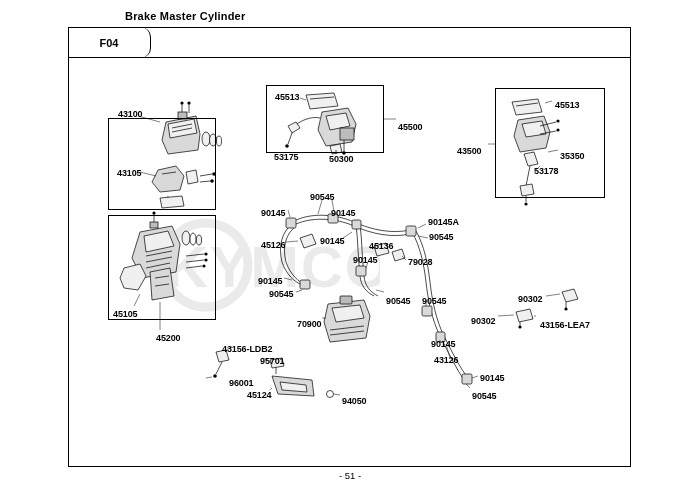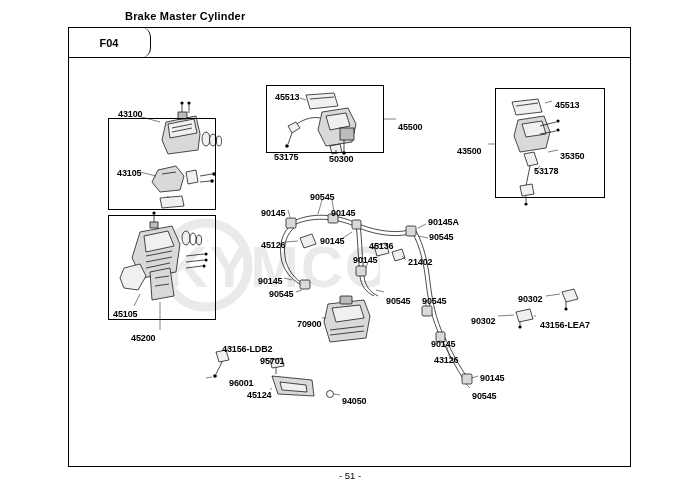--- a/index.html
+++ b/index.html
@@ -332,39 +332,39 @@
   </svg>
 
   <div class="gbox" style="left:108px; top:118px; width:108px; height:92px;"></div>
   <div class="gbox" style="left:108px; top:215px; width:108px; height:105px;"></div>
   <div class="gbox" style="left:266px; top:85px; width:118px; height:68px;"></div>
   <div class="gbox" style="left:495px; top:88px; width:110px; height:110px;"></div>
 
   <div class="lbl" style="left:118px; top:109px;">43100</div>
   <div class="lbl" style="left:117px; top:168px;">43105</div>
   <div class="lbl" style="left:113px; top:309px;">45105</div>
-  <div class="lbl" style="left:131px; top:333px;">45200</div>
+  <div class="lbl" style="left:156px; top:333px;">45200</div>
   <div class="lbl" style="left:275px; top:92px;">45513</div>
   <div class="lbl" style="left:274px; top:152px;">53175</div>
   <div class="lbl" style="left:329px; top:154px;">50300</div>
   <div class="lbl" style="left:398px; top:122px;">45500</div>
   <div class="lbl" style="left:457px; top:146px;">43500</div>
   <div class="lbl" style="left:555px; top:100px;">45513</div>
   <div class="lbl" style="left:560px; top:151px;">35350</div>
   <div class="lbl" style="left:534px; top:166px;">53178</div>
   <div class="lbl" style="left:310px; top:192px;">90545</div>
   <div class="lbl" style="left:261px; top:208px;">90145</div>
   <div class="lbl" style="left:331px; top:208px;">90145</div>
   <div class="lbl" style="left:428px; top:217px;">90145A</div>
   <div class="lbl" style="left:429px; top:232px;">90545</div>
   <div class="lbl" style="left:261px; top:240px;">45126</div>
   <div class="lbl" style="left:320px; top:236px;">90145</div>
   <div class="lbl" style="left:369px; top:241px;">45136</div>
   <div class="lbl" style="left:353px; top:255px;">90145</div>
-  <div class="lbl" style="left:408px; top:257px;">21402</div>
+  <div class="lbl" style="left:408px; top:257px;">79028</div>
   <div class="lbl" style="left:258px; top:276px;">90145</div>
   <div class="lbl" style="left:269px; top:289px;">90545</div>
   <div class="lbl" style="left:386px; top:296px;">90545</div>
   <div class="lbl" style="left:422px; top:296px;">90545</div>
   <div class="lbl" style="left:297px; top:319px;">70900</div>
   <div class="lbl" style="left:518px; top:294px;">90302</div>
   <div class="lbl" style="left:471px; top:316px;">90302</div>
   <div class="lbl" style="left:540px; top:320px;text-align:center;">43156-LEA7</div>
   <div class="lbl" style="left:431px; top:339px;">90145</div>
   <div class="lbl" style="left:434px; top:355px;">43126</div>

